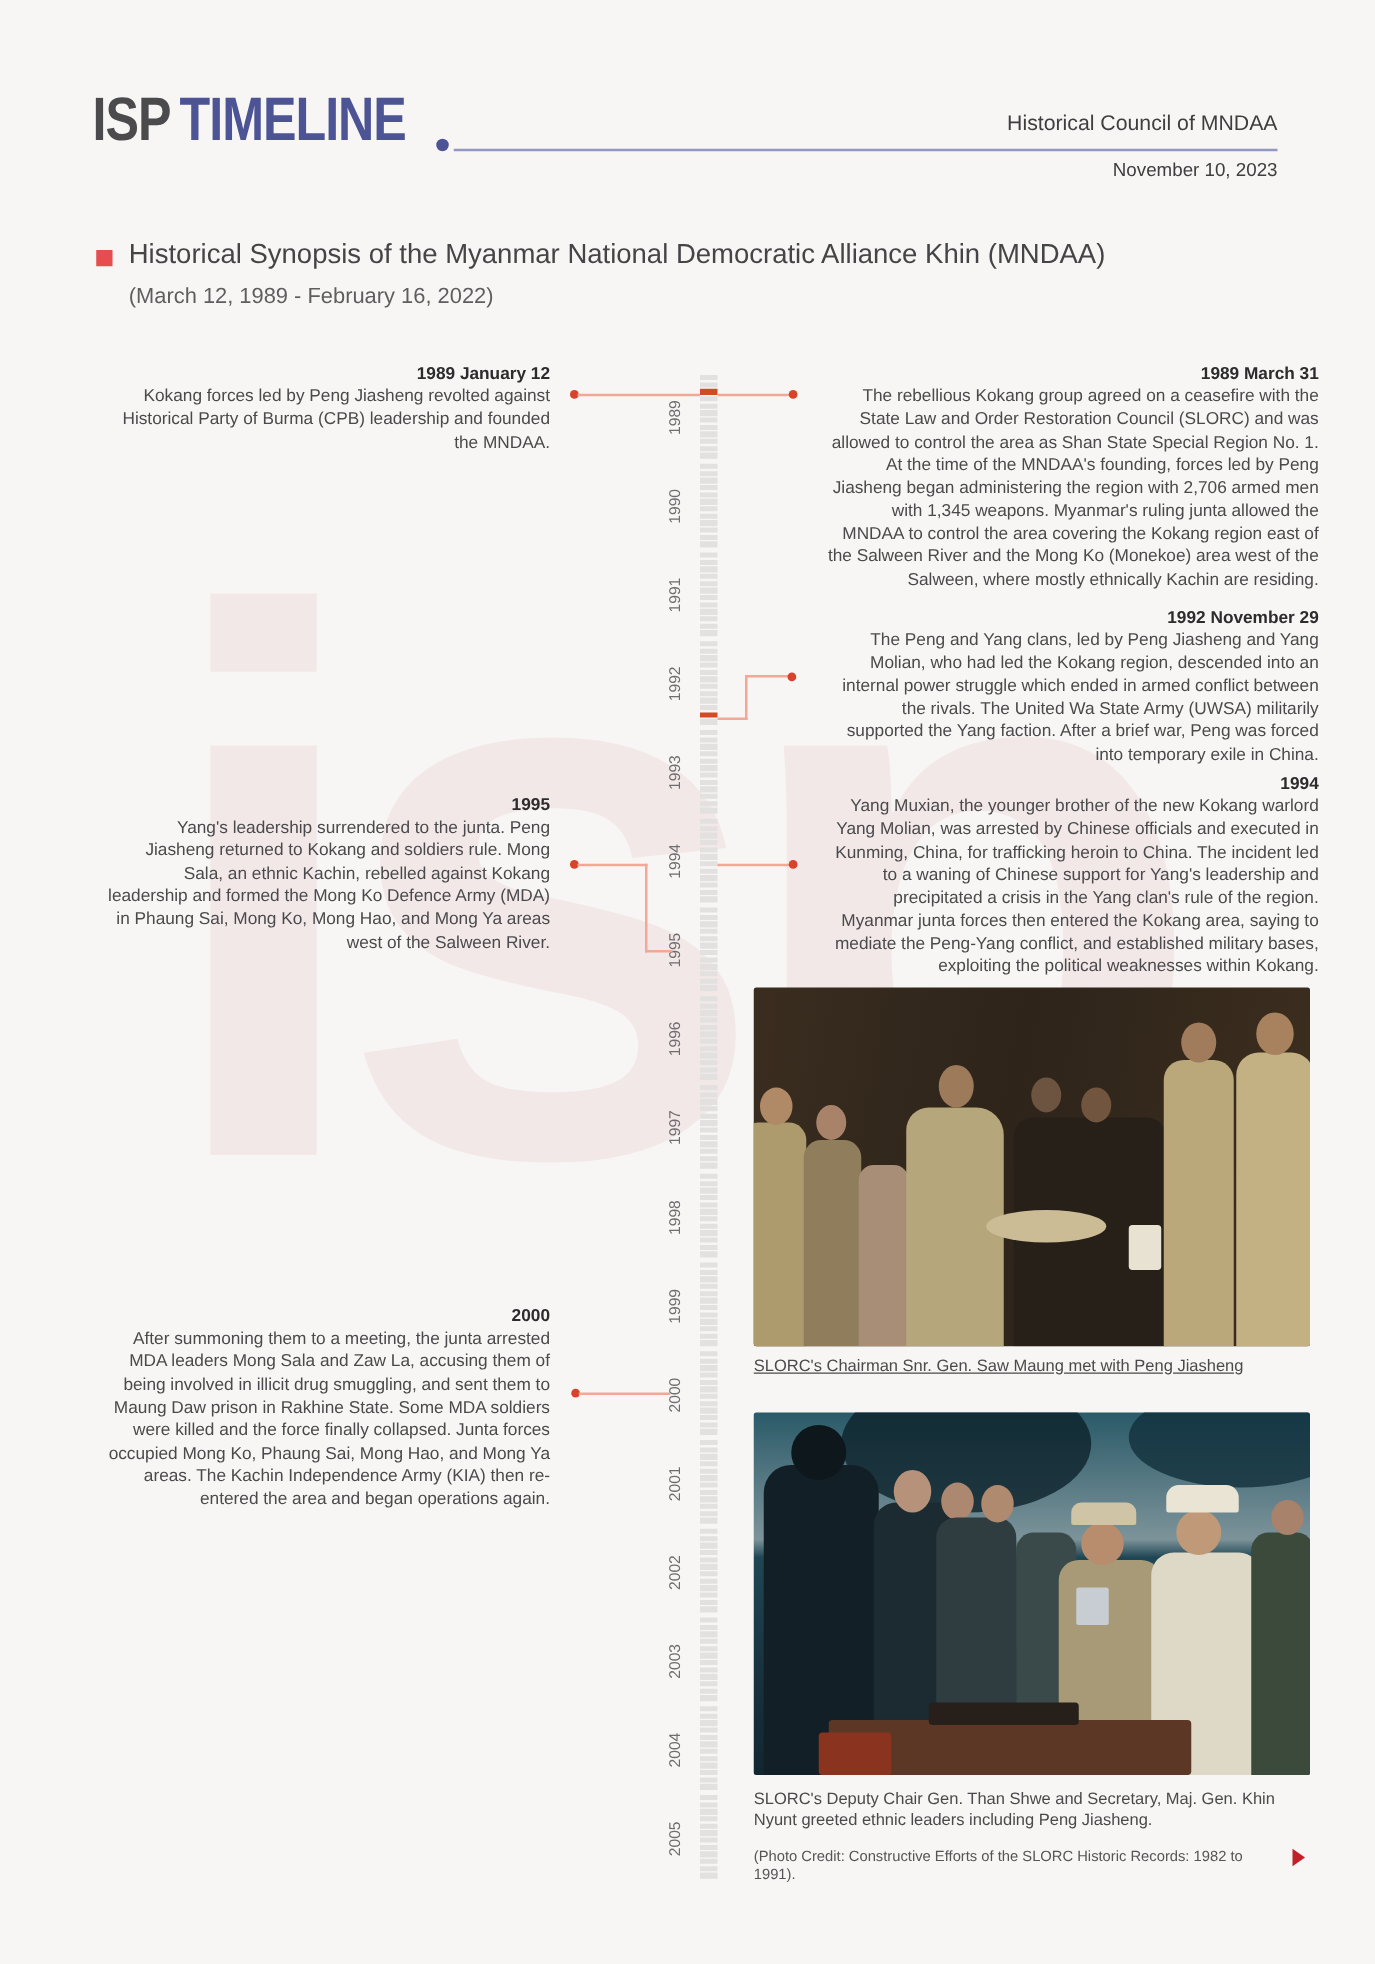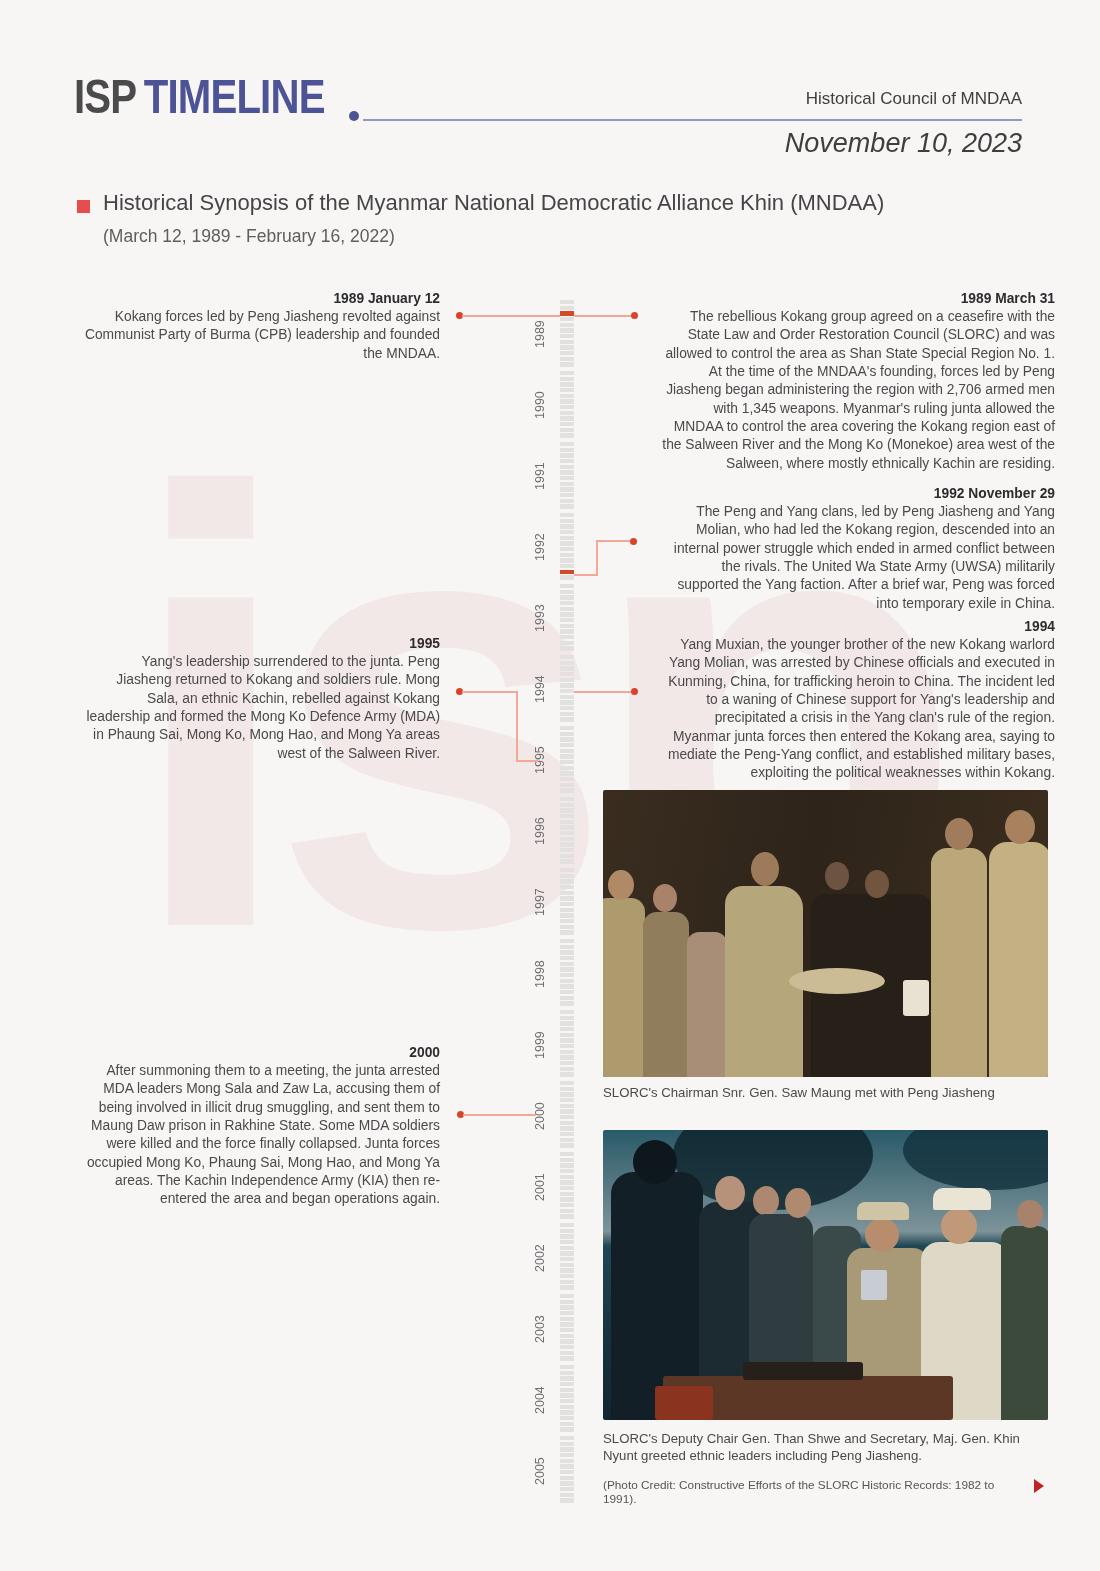--- a/index.html
+++ b/index.html
@@ -12,21 +12,21 @@
              line-height:1;color:#f3e8e8;letter-spacing:-28px;z-index:0;user-select:none;}
 
   
   .logo{left:74px;top:68px;font-size:49px;font-weight:bold;letter-spacing:-1px;
         transform:scaleX(.82);transform-origin:left center;white-space:nowrap;z-index:3;}
   .logo-isp{color:#4b4b4d;}
   .logo-timeline{color:#4d5496;margin-left:9px;}
   .logo-dot{left:349px;top:111px;width:10px;height:10px;border-radius:50%;background:#4d5496;z-index:3;}
   .header-rule{left:363px;top:119px;width:659px;height:2px;background:#9298c2;z-index:3;}
   .header-doc{right:78px;top:89px;font-size:17px;color:#3e3e40;z-index:3;}
-  .header-date{right:78px;top:128px;font-size:27px;color:#3e3e40;z-index:3;font-style:italic;}
+  .header-date{right:78px;top:128px;font-size:15px;color:#3e3e40;z-index:3;}
 
   
   .title-bullet{left:77px;top:200px;width:13px;height:13px;background:#e74c4f;z-index:3;}
   .doc-title{left:103px;top:190px;width:880px;font-size:22px;font-weight:normal;
              color:#454548;margin:0;z-index:3;}
   .doc-subtitle{left:103px;top:226px;font-size:17.5px;color:#5e5e60;z-index:3;}
 
   
   #timeline-strip{left:560px;top:300px;width:14px;z-index:2;}
   .year-block{display:flex;flex-direction:column;height:68px;margin-bottom:3px;}
@@ -330,21 +330,21 @@
     <div class="year-label" style="top: 1152.72px;">2001</div>
     <div class="year-label" style="top: 1223.78px;">2002</div>
     <div class="year-label" style="top: 1294.84px;">2003</div>
     <div class="year-label" style="top: 1365.9px;">2004</div>
     <div class="year-label" style="top: 1436.96px;">2005</div>
   </div>
 
 <div id="events-left">
     <article class="event ev-left" style="top: 291px;">
       <h3>1989 January 12</h3>
-      <p>Kokang forces led by Peng Jiasheng revolted against Communist Party of Burma (CPB) leadership and founded the MNDAA.</p>
+      <p>Kokang forces led by Peng Jiasheng revolted against Historical Party of Burma (CPB) leadership and founded the MNDAA.</p>
     </article>
     <article class="event ev-left" style="top: 636px;">
       <h3>1995</h3>
       <p>Yang's leadership surrendered to the junta. Peng Jiasheng returned to Kokang and soldiers rule. Mong Sala, an ethnic Kachin, rebelled against Kokang leadership and formed the Mong Ko Defence Army (MDA) in Phaung Sai, Mong Ko, Mong Hao, and Mong Ya areas west of the Salween River.</p>
     </article>
     <article class="event ev-left" style="top: 1045px;">
       <h3>2000</h3>
       <p>After summoning them to a meeting, the junta arrested MDA leaders Mong Sala and Zaw La, accusing them of being involved in illicit drug smuggling, and sent them to Maung Daw prison in Rakhine State. Some MDA soldiers were killed and the force finally collapsed. Junta forces occupied Mong Ko, Phaung Sai, Mong Hao, and Mong Ya areas. The Kachin Independence Army (KIA) then re-entered the area and began operations again.</p>
     </article>
   </div>
@@ -403,21 +403,21 @@
   <div style="left:208px;top:104px;width:122px;height:183px;background:#262019;border-radius:16px 16px 0 0;"></div>
   <div style="left:222px;top:72px;width:24px;height:28px;background:#6d5440;border-radius:50%;"></div>
   <div style="left:262px;top:80px;width:24px;height:28px;background:#71553f;border-radius:50%;"></div>
   <div style="left:186px;top:178px;width:96px;height:26px;background:#cbbc96;border-radius:50%;"></div>
   <div style="left:328px;top:58px;width:56px;height:229px;background:#bba87a;border-radius:16px 16px 0 0;"></div>
   <div style="left:342px;top:28px;width:28px;height:32px;background:#a07c5c;border-radius:50%;"></div>
   <div style="left:386px;top:52px;width:62px;height:235px;background:#c3b184;border-radius:18px 18px 0 0;"></div>
   <div style="left:402px;top:20px;width:30px;height:34px;background:#a8825f;border-radius:50%;"></div>
   <div style="left:300px;top:190px;width:26px;height:36px;background:#e7e2d2;border-radius:3px;"></div>
 </div>
-<div class="caption" style="top:1084px;">SLORC's Chairman Snr. Gen. Saw Maung met with Peng Jiasheng</div>
+<div class="caption" style="top:1084px;text-decoration:underline;">SLORC's Chairman Snr. Gen. Saw Maung met with Peng Jiasheng</div>
 
 <div class="photo" style="top:1130px;height:290px;background:linear-gradient(180deg,#2a5a68 0%,#20485591 35%,#1f4654 40%,#18323e 72%,#122631 100%);">
   <div style="left:70px;top:-30px;width:200px;height:110px;background:#0d222b;border-radius:50%;opacity:.8;"></div>
   <div style="left:300px;top:-20px;width:180px;height:80px;background:#11303c;border-radius:50%;opacity:.8;"></div>
   <div style="left:8px;top:42px;width:92px;height:248px;background:#131f26;border-radius:22px 22px 0 0;"></div>
   <div style="left:30px;top:10px;width:44px;height:44px;background:#0e171c;border-radius:50%;"></div>
   <div style="left:96px;top:72px;width:70px;height:218px;background:#1c2b31;border-radius:18px 18px 0 0;"></div>
   <div style="left:112px;top:46px;width:30px;height:34px;background:#b7927a;border-radius:50%;"></div>
   <div style="left:150px;top:56px;width:26px;height:30px;background:#ad8870;border-radius:50%;"></div>
   <div style="left:146px;top:84px;width:64px;height:206px;background:#2f3d40;border-radius:16px 16px 0 0;"></div>

